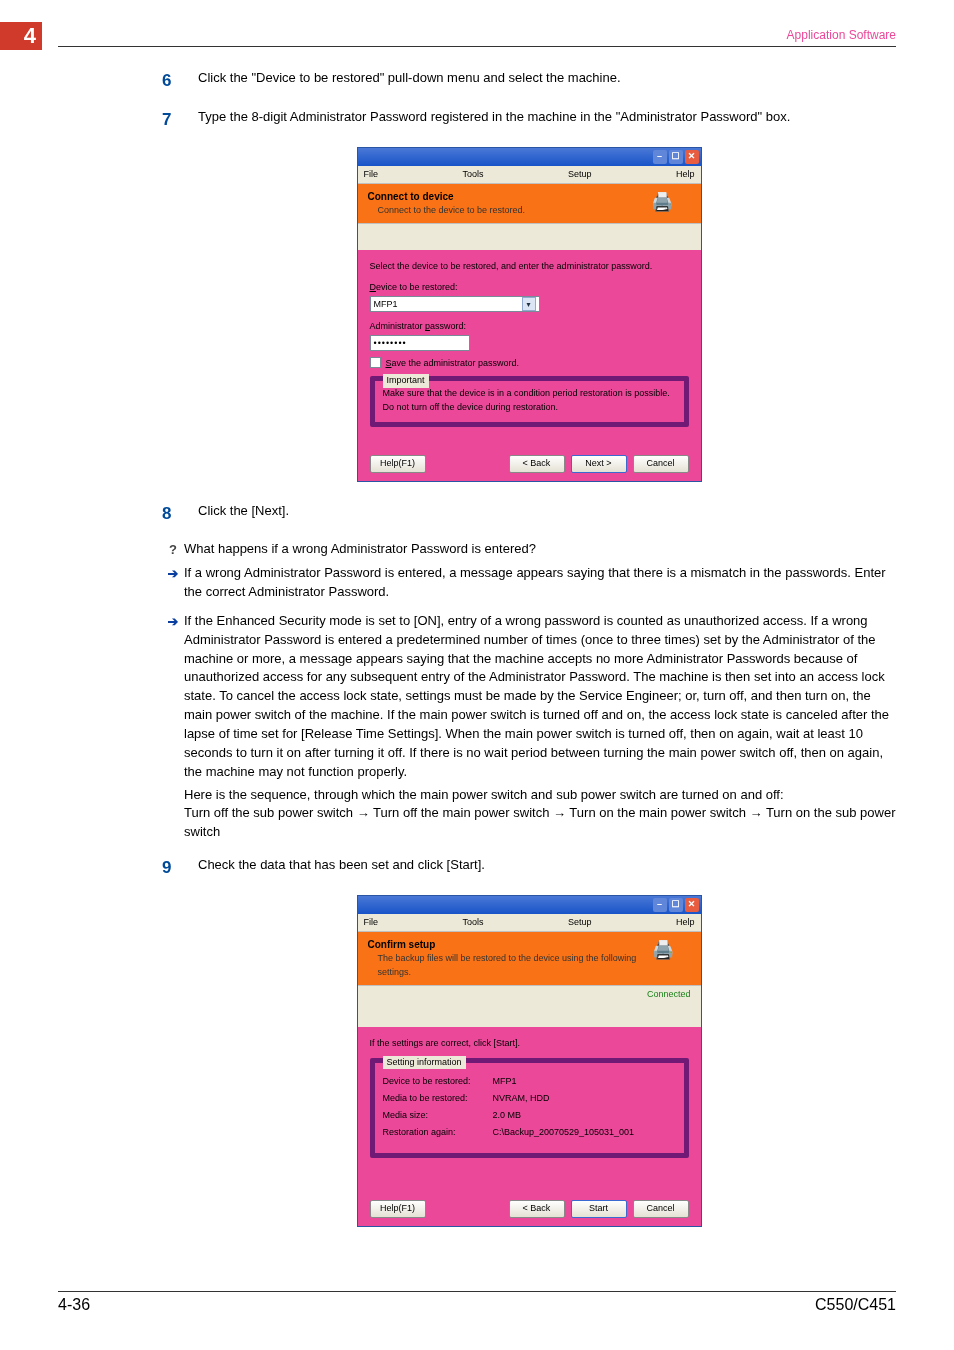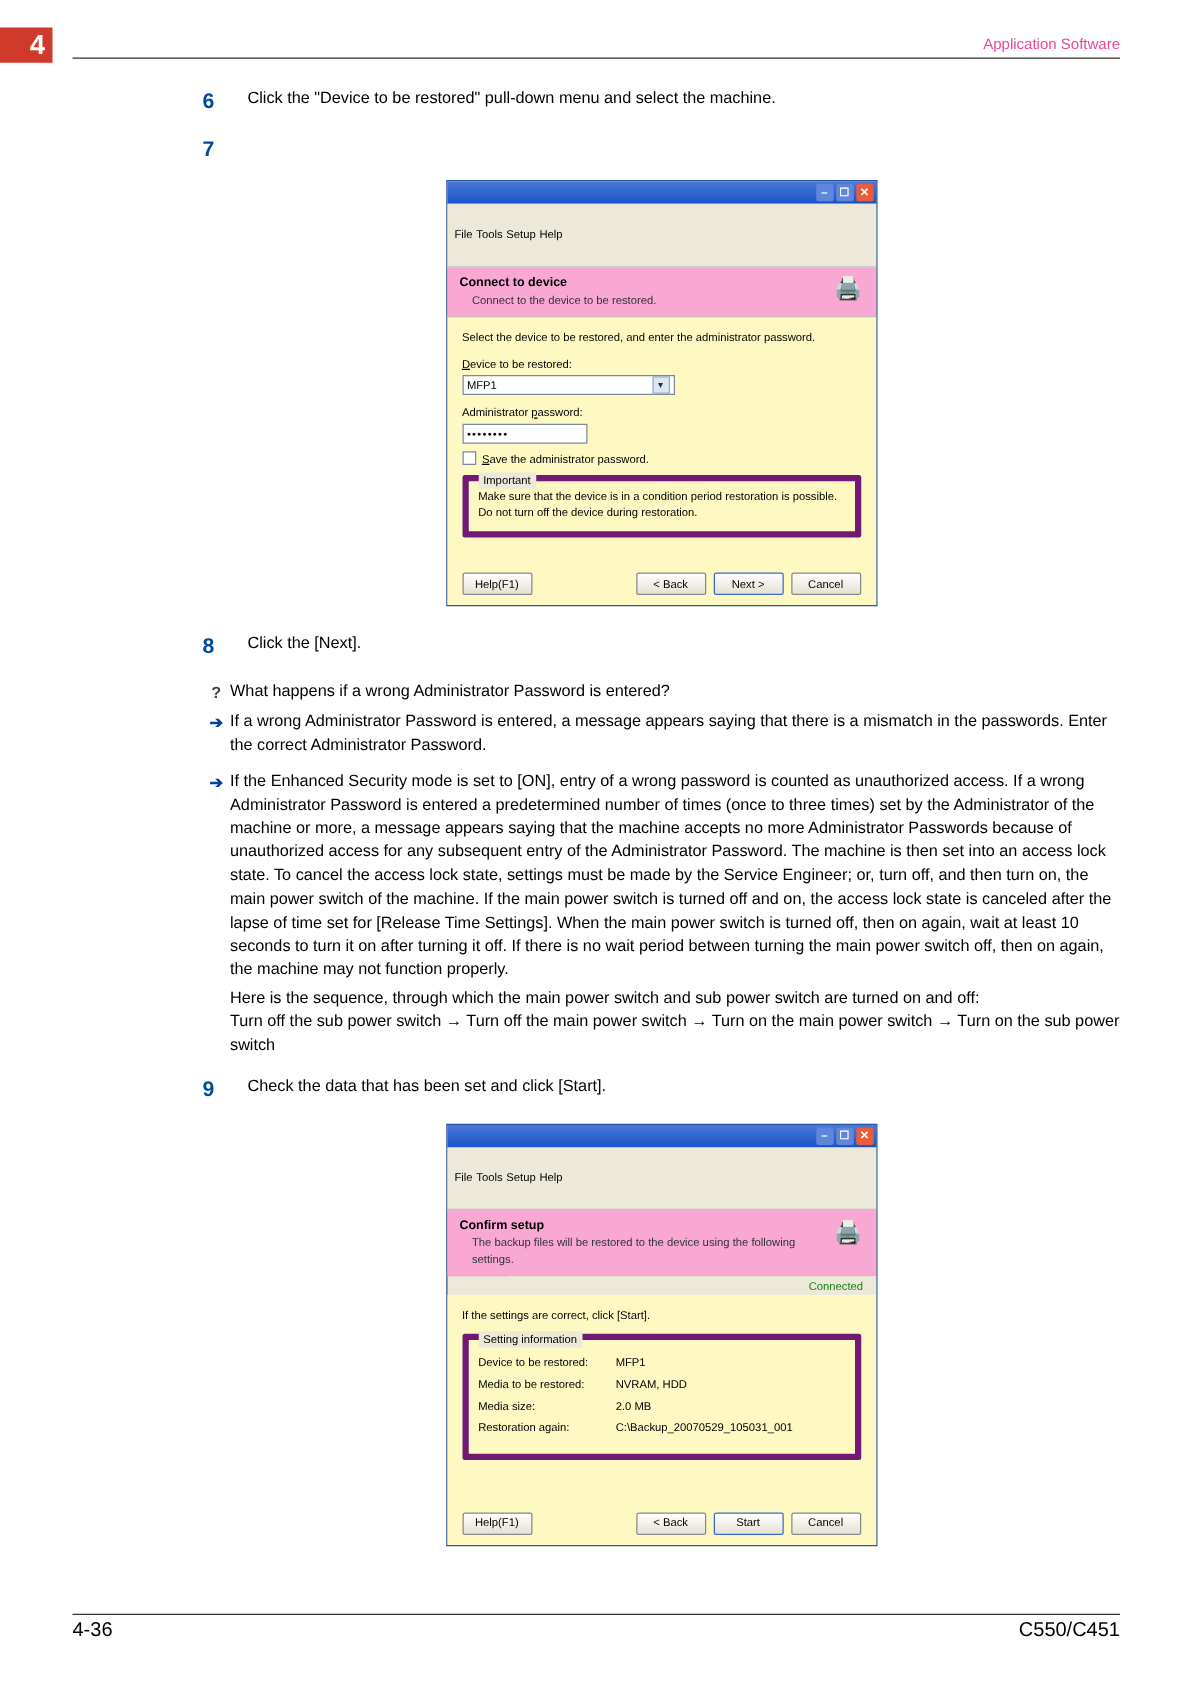--- a/index.html
+++ b/index.html
@@ -105,41 +105,42 @@
     color:#fff;
     border-radius:2px;
   }
   .tb-min { background:#5f86d8; }
   .tb-max { background:#5f86d8; }
   .tb-close { background:#e85c3f; }
   .win-menubar {
     background:#ece9d8;
     display:flex;
     gap: 3px;
-    padding: 18px 6px;
+    padding: 2px 6px;
     font-size: 9px;
     border-bottom:1px solid #c0c0c0;
+    justify-content:space-between;
   }
   .win-head {
     display:flex;
     justify-content:space-between;
     align-items:flex-start;
-    padding: 6px 10px 6px 10px;
-    background:#f9a8d4;
+    padding: 6px 26px 6px 10px;
+    background:#f97316;
     border-bottom:1px solid #c0c0c0;
   }
   .win-head-left { font-size:9px; }
   .win-head-title { font-weight:bold; font-size:10px; }
   .win-head-sub { color:#333; margin-left:10px; }
   .win-head-icon {
     width:24px; height:24px;
     display:flex; align-items:center; justify-content:center;
     font-size: 18px;
   }
-  .win-body { padding: 8px 12px; background:#fef9c3; }
+  .win-body { padding: 8px 12px; background:#ec4899;margin-top:26px; }
   .win-body .intro { margin: 2px 0 8px 0; }
   .label-underline { text-decoration: underline; }
   .sel {
     display:flex; align-items:center;
     width: 170px;
     background:#fff;
     border:1px solid #7a8a99;
     height:16px;
     padding:0 3px;
     justify-content:space-between;
@@ -237,20 +238,23 @@
 
     <div class="step">
       <div class="step-num">6</div>
       <div class="step-text">
           <p>Click the "Device to be restored" pull-down menu and select the machine.</p>
         </div>
     </div>
 
     <div class="step">
       <div class="step-num">7</div>
+      <div class="step-text">
+          <p>Type the 8-digit Administrator Password registered in the machine in the "Administrator Password" box.</p>
+        </div>
     </div>
 
     <div class="dialog-wrap">
       <div class="win">
         <div class="win-titlebar">
           <div class="tb-btn tb-min">–</div>
           <div class="tb-btn tb-max">☐</div>
           <div class="tb-btn tb-close">✕</div>
         </div>
         <div class="win-menubar">

